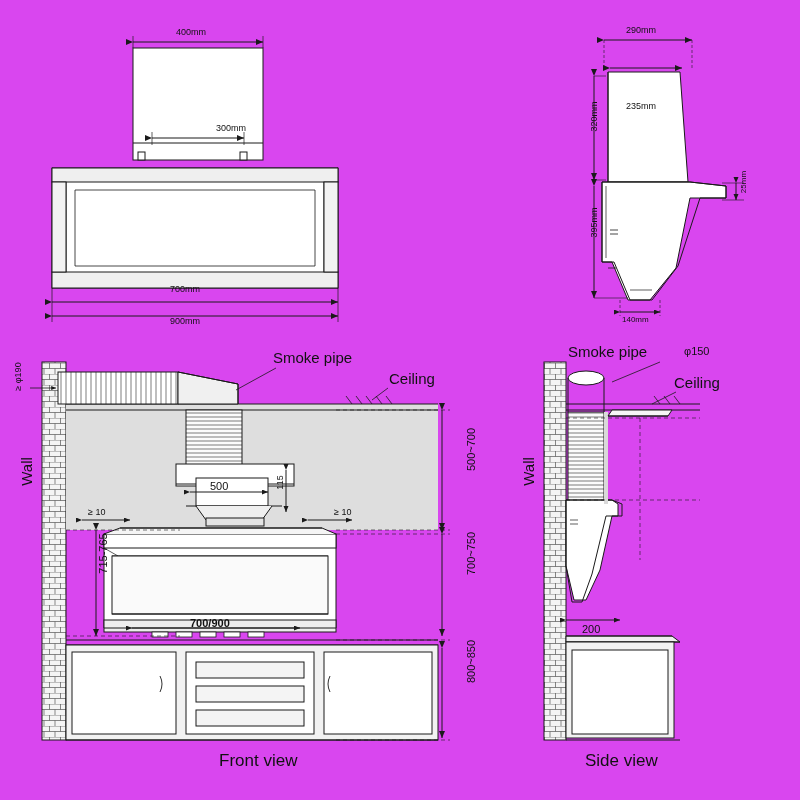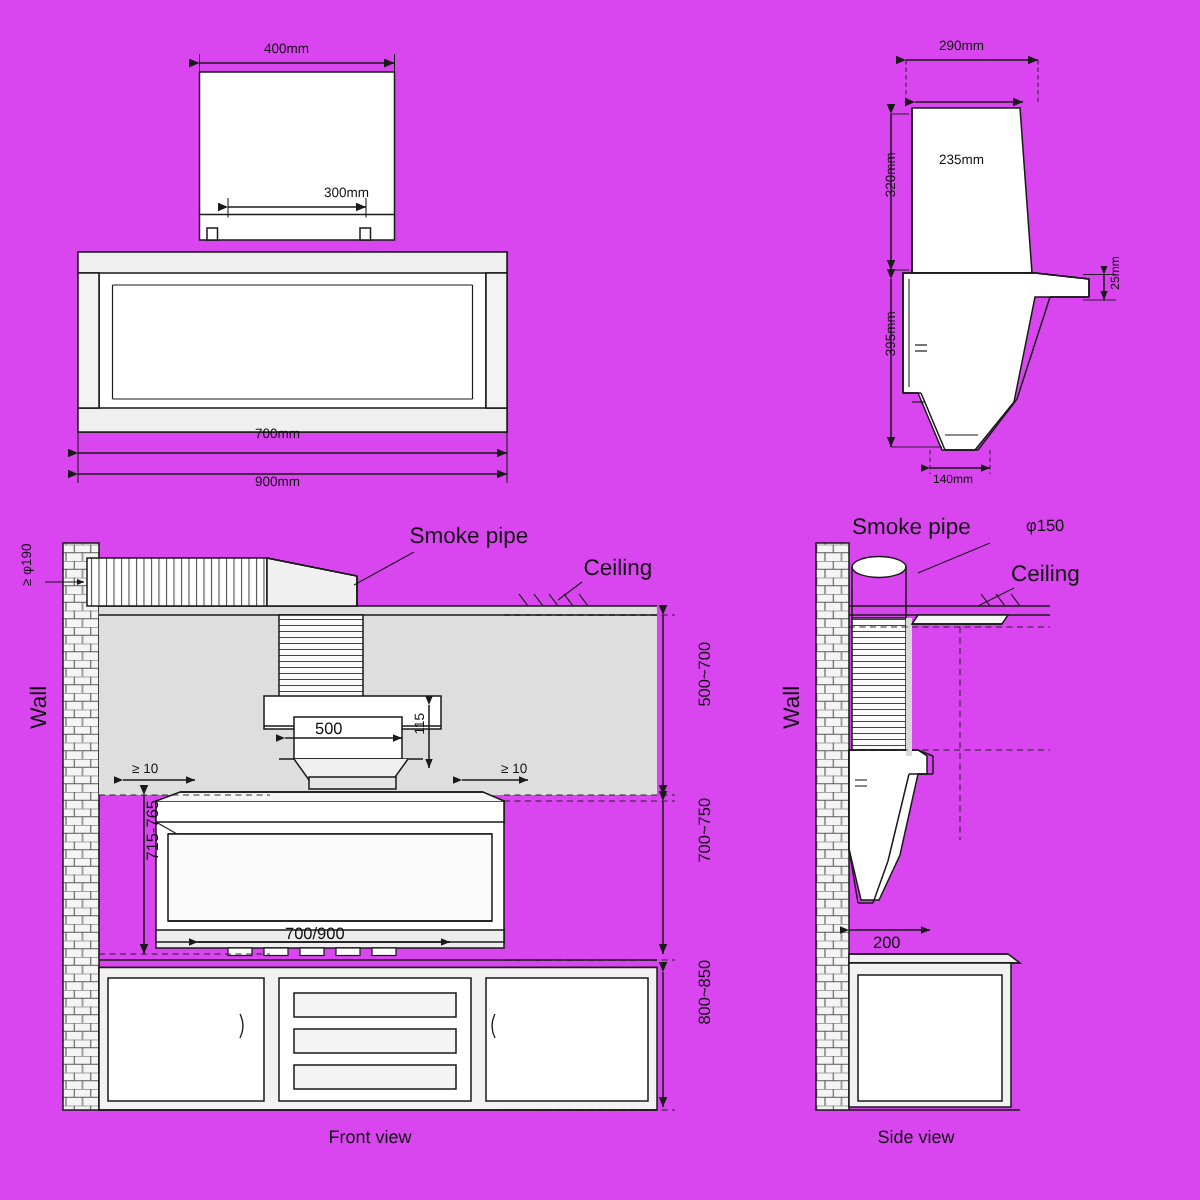--- a/index.html
+++ b/index.html
@@ -29,21 +29,21 @@
     position: absolute;
     font-family: "Liberation Sans", sans-serif;
     white-space: nowrap;
     color: #111;
     line-height: 1;
   }
   .lbl.small { font-size: 9px; }
   .lbl.tiny { font-size: 8px; text-align: right; }
   .lbl.mid { font-size: 11px; }
   .lbl.big { font-size: 15px; }
-  .lbl.view { font-size: 12px; }
+  .lbl.view { font-size: 17px; }
   .rot90c {
     transform-origin: 50% 50%;
     transform: rotate(-90deg);
   }
 </style>
 </head>
 <body>
 
 <div id="page">
 
@@ -318,21 +318,21 @@
   <div class="lbl small rot90c" style="left:-12px; top:372px; width:60px; text-align:center;">≥ φ190</div>
 
   <div class="lbl mid" style="left:210px; top:481px;">500</div>
   <div class="lbl small rot90c" style="left:258px; top:478px; width:44px; text-align:center;">115</div>
   <div class="lbl small" style="left:88px; top:508px;">≥ 10</div>
   <div class="lbl small" style="left:334px; top:508px;">≥ 10</div>
   <div class="lbl mid rot90c" style="left:434px; top:444px; width:74px; text-align:center;">500~700</div>
   <div class="lbl mid rot90c" style="left:434px; top:548px; width:74px; text-align:center;">700~750</div>
   <div class="lbl mid rot90c" style="left:434px; top:656px; width:74px; text-align:center;">800~850</div>
   <div class="lbl mid rot90c" style="left:66px; top:548px; width:74px; text-align:center;">715-765</div>
-  <div class="lbl mid" style="left:190px; top:618px;">700/900</div>
+  <div class="lbl mid" style="left:190px; top:618px;font-weight:bold;">700/900</div>
 
   <div class="lbl big" style="left:568px; top:344px;">Smoke pipe</div>
   <div class="lbl mid" style="left:684px; top:346px;">φ150</div>
   <div class="lbl big" style="left:674px; top:375px;">Ceiling</div>
   <div class="lbl big rot90c" style="left:498px; top:464px; width:60px; text-align:center;">Wall</div>
   <div class="lbl mid" style="left:582px; top:624px;">200</div>
 
   <div class="lbl view" style="left:219px; top:752px;">Front view</div>
   <div class="lbl view" style="left:585px; top:752px;">Side view</div>
 

